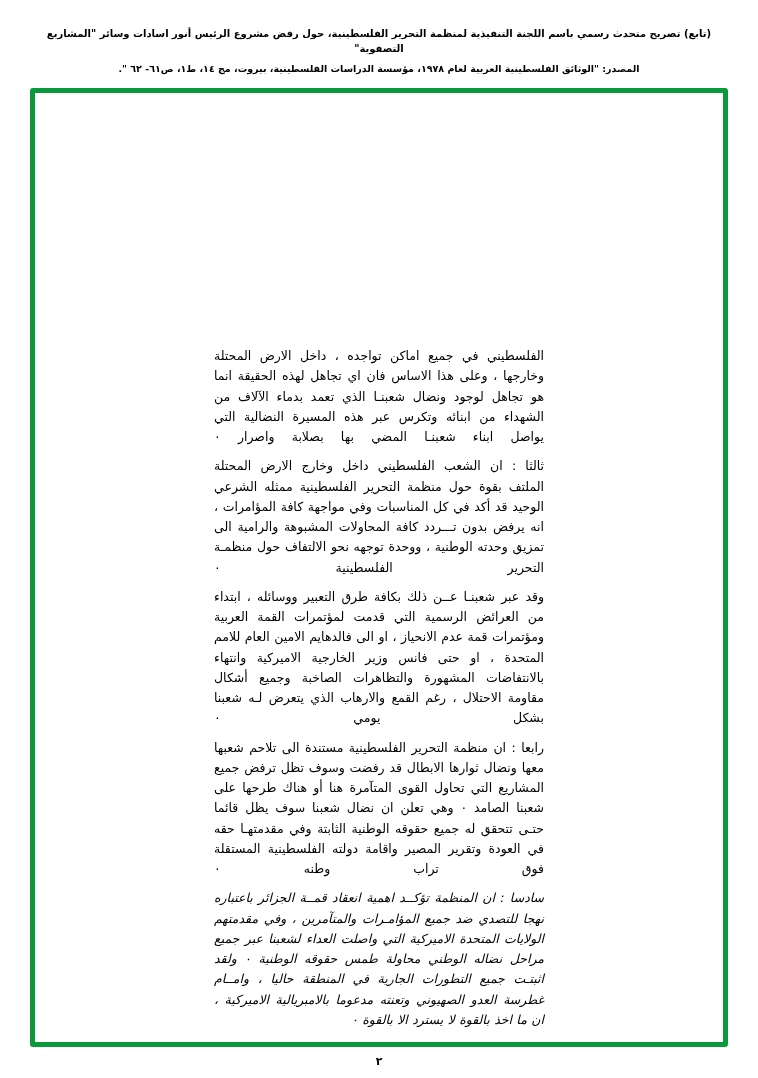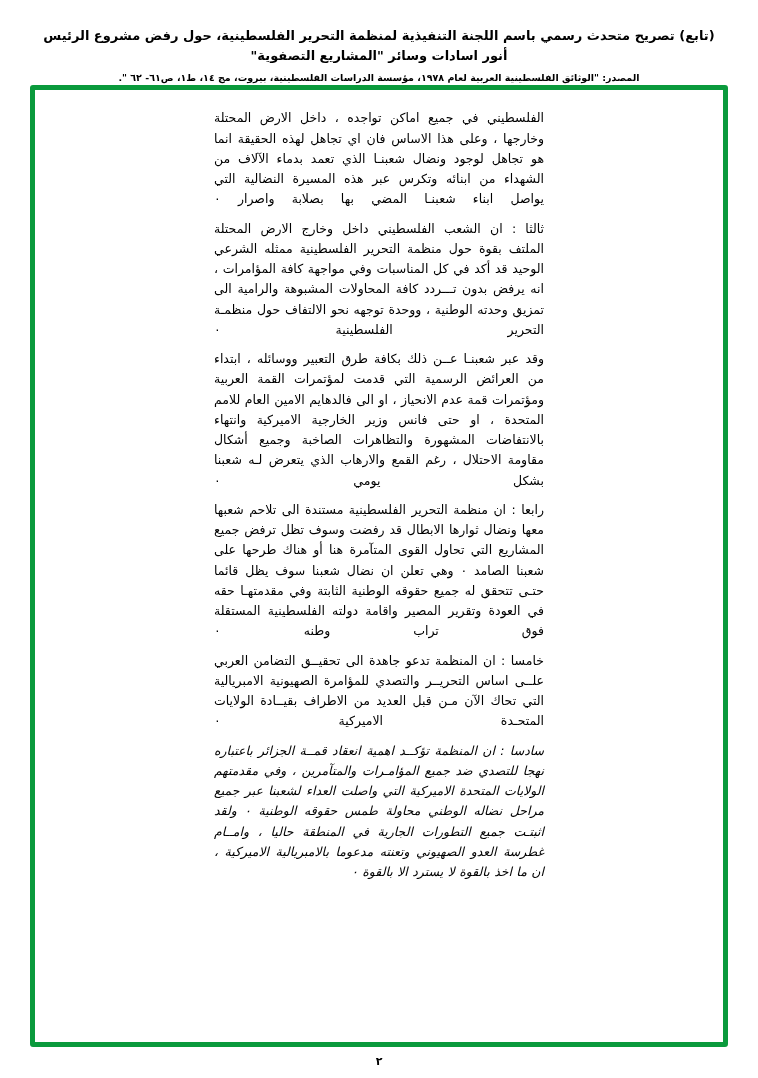--- a/index.html
+++ b/index.html
@@ -21,41 +21,43 @@
     box-sizing: border-box;
     padding: 26px 30px 10px 30px;
     display: flex;
     flex-direction: column;
   }
   .header {
     text-align: center;
     direction: rtl;
   }
   .header-title {
-    font-size: 13px;
+    font-size: 10px;
     font-weight: bold;
     line-height: 1.5;
     letter-spacing: 0px;
     margin: 0 10px 6px 10px;
   }
   .header-source {
     font-size: 9.5px;
     font-weight: bold;
     line-height: 1.5;
     margin: 0 10px 0 10px;
   }
   .frame {
+    margin-top: 12px;
     border: 5px solid #0a9a3c;
     border-radius: 3px;
     flex: 1 1 auto;
     box-sizing: border-box;
     padding: 18px 14px 10px 14px;
     display: flex;
     justify-content: center;
     overflow: hidden;
+    align-items: flex-end;
   }
   .body-col {
     width: 330px;
     direction: rtl;
     text-align: justify;
     text-align-last: justify;
   }
   .para {
     font-size: 12.5px;
     line-height: 1.62;
@@ -88,20 +90,19 @@
     <div class="header-title">(تابع)  تصريح متحدث رسمي باسم اللجنة التنفيذية لمنظمة التحرير الفلسطينية، حول رفض مشروع الرئيس أنور اسادات وسائر "المشاريع التصفوية"</div>
     <div class="header-source">المصدر: "الوثائق الفلسطينية العربية لعام ١٩٧٨، مؤسسة الدراسات الفلسطينية، بيروت، مج ١٤، ط١، ص٦١- ٦٢ ".</div>
   </div>
 
   <div class="frame">
     <div class="body-col">
       <p class="para">الفلسطيني في جميع اماكن تواجده ، داخل الارض المحتلة وخارجها ، وعلى هذا الاساس فان اي تجاهل لهذه الحقيقة انما هو تجاهل لوجود ونضال شعبنـا الذي تعمد بدماء الآلاف من الشهداء من ابنائه وتكرس عبر هذه المسيرة النضالية التي يواصل ابناء شعبنـا المضي بها بصلابة واصرار ٠</p>
       <p class="para spaced">ثالثا : ان الشعب الفلسطيني داخل وخارج الارض المحتلة الملتف بقوة حول منظمة التحرير الفلسطينية ممثله الشرعي الوحيد قد أكد في كل المناسبات وفي مواجهة كافة المؤامرات ، انه يرفض بدون تـــردد كافة المحاولات المشبوهة والرامية الى تمزيق وحدته الوطنية ، ووحدة توجهه نحو الالتفاف حول منظمـة التحرير الفلسطينية ٠</p>
       <p class="para spaced">وقد عبر شعبنـا عــن ذلك بكافة طرق التعبير ووسائله ، ابتداء من العرائض الرسمية التي قدمت لمؤتمرات القمة العربية ومؤتمرات قمة عدم الانحياز ، او الى فالدهايم الامين العام للامم المتحدة ، او حتى فانس وزير الخارجية الاميركية وانتهاء بالانتفاضات المشهورة والتظاهرات الصاخبة وجميع أشكال مقاومة الاحتلال ، رغم القمع والارهاب الذي يتعرض لـه شعبنا بشكل يومي ٠</p>
       <p class="para spaced">رابعا : ان منظمة التحرير الفلسطينية مستندة الى تلاحم شعبها معها ونضال ثوارها الابطال قد رفضت وسوف تظل ترفض جميع المشاريع التي تحاول القوى المتآمرة هنا أو هناك طرحها على شعبنا الصامد ٠ وهي تعلن ان نضال شعبنا سوف يظل قائما حتـى تتحقق له جميع حقوقه الوطنية الثابتة وفي مقدمتهـا حقه في العودة وتقرير المصير واقامة دولته الفلسطينية المستقلة فوق تراب وطنه ٠</p>
-      <p class="para spaced">خامسا : ان المنظمة تدعو جاهدة الى تحقيــق التضامن العربي علــى اساس التحريــر والتصدي للمؤامرة الصهيونية الامبريالية التي تحاك الآن مـن قبل العديد من الاطراف بقيــادة الولايات المتحـدة الاميركية ٠</p>
       <p class="para spaced last-free">سادسا : ان المنظمة تؤكــد اهمية انعقاد قمــة الجزائر باعتباره نهجا للتصدي ضد جميع المؤامـرات والمتآمرين ، وفي مقدمتهم الولايات المتحدة الاميركية التي واصلت العداء لشعبنا عبر جميع مراحل نضاله الوطني محاولة طمس حقوقه الوطنية ٠ ولقد اثبتـت جميع التطورات الجارية في المنطقة حاليا ، وامــام غطرسة العدو الصهيوني وتعنته مدعوما بالامبريالية الاميركية ، ان ما اخذ بالقوة لا يسترد الا بالقوة ٠</p>
     </div>
   </div>
 
   <div class="footer">٢</div>
 
 </div>
 
 </body></html>

